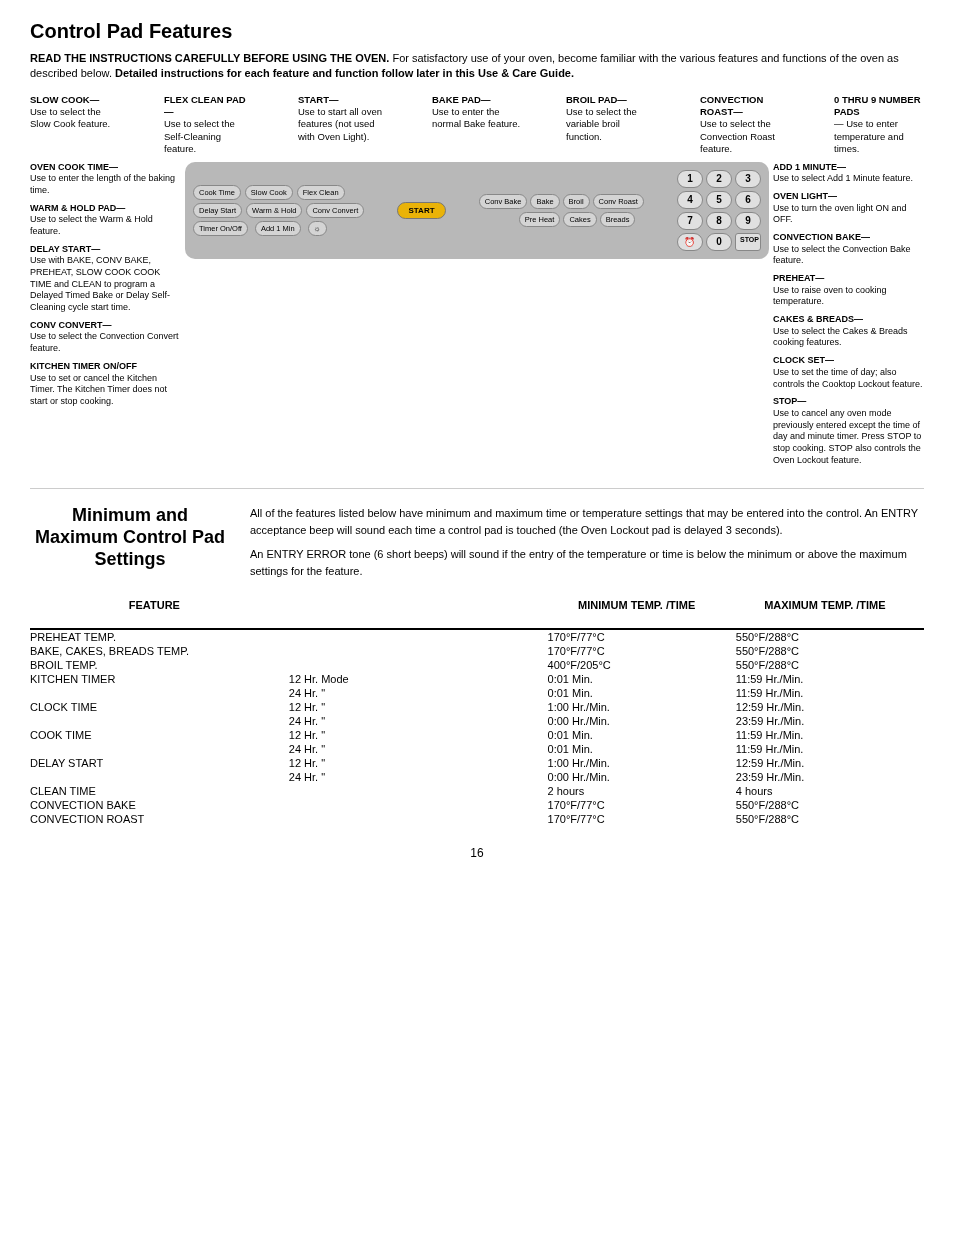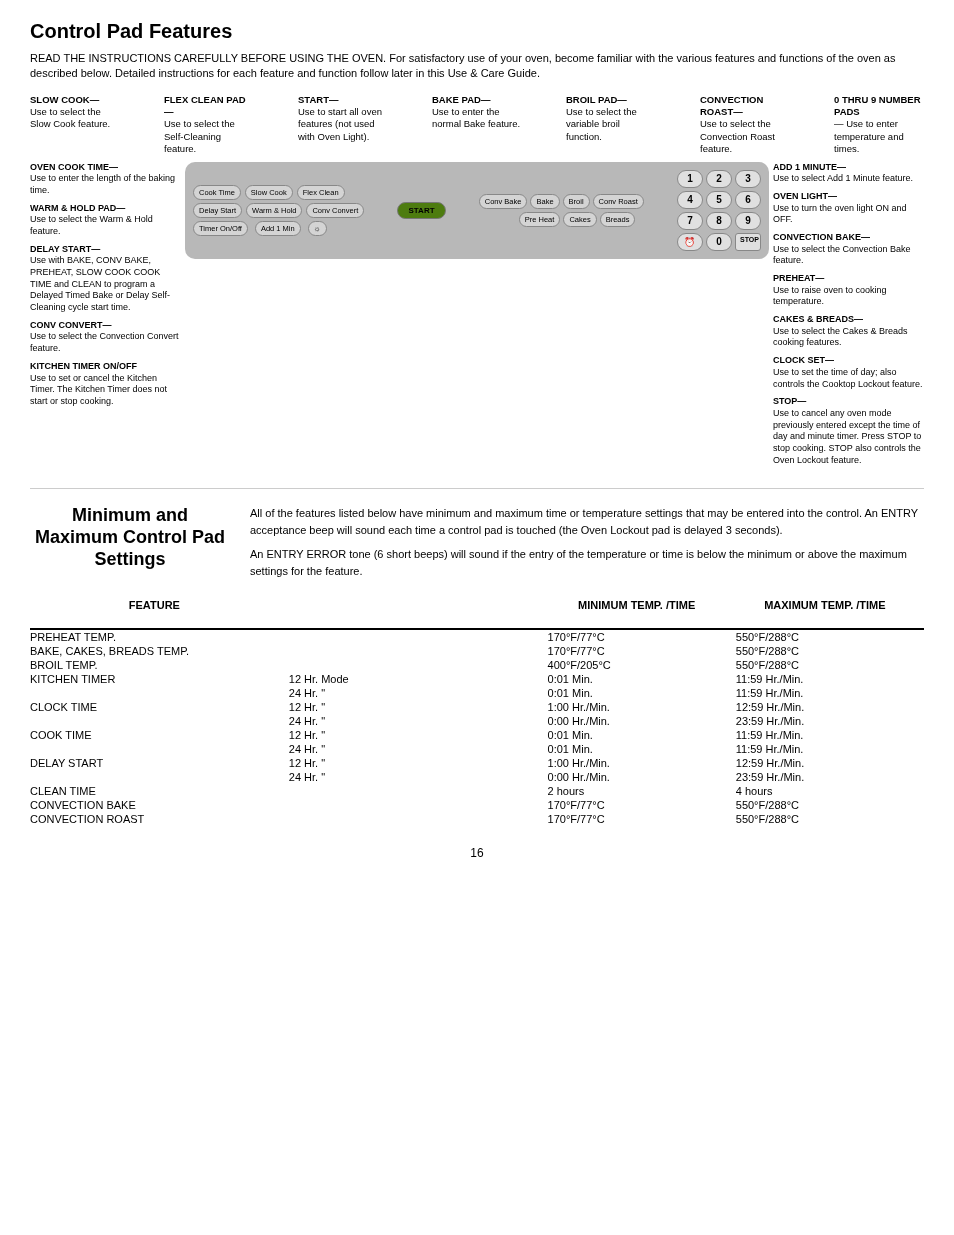--- a/index.html
+++ b/index.html
@@ -10,21 +10,21 @@
       color: #000;
       width: 954px;
       padding: 20px 30px;
     }
     h1.page-title {
       font-size: 20px;
       font-weight: bold;
       margin-bottom: 8px;
     }
     .intro-bold {
-      font-weight: normal;
+      font-weight: bold;
       text-align: center;
     }
     .intro-text {
       font-size: 11px;
       margin-bottom: 12px;
       line-height: 1.4;
     }
     .divider {
       border: none;
       border-top: 1px solid #ccc;
@@ -130,21 +130,21 @@
       background: #d4d4d4;
       border: 1px solid #888;
       border-radius: 10px;
       padding: 2px 5px;
       font-size: 7.5px;
       text-align: center;
       cursor: pointer;
       white-space: nowrap;
     }
     .ov-start {
-      background: #4d7c0f;
+      background: #eab308;
       border: 1px solid #777;
       border-radius: 10px;
       padding: 3px 10px;
       font-size: 8px;
       font-weight: bold;
       cursor: pointer;
     }
     .ov-numpad {
       display: grid;
       grid-template-columns: repeat(3, 26px);

